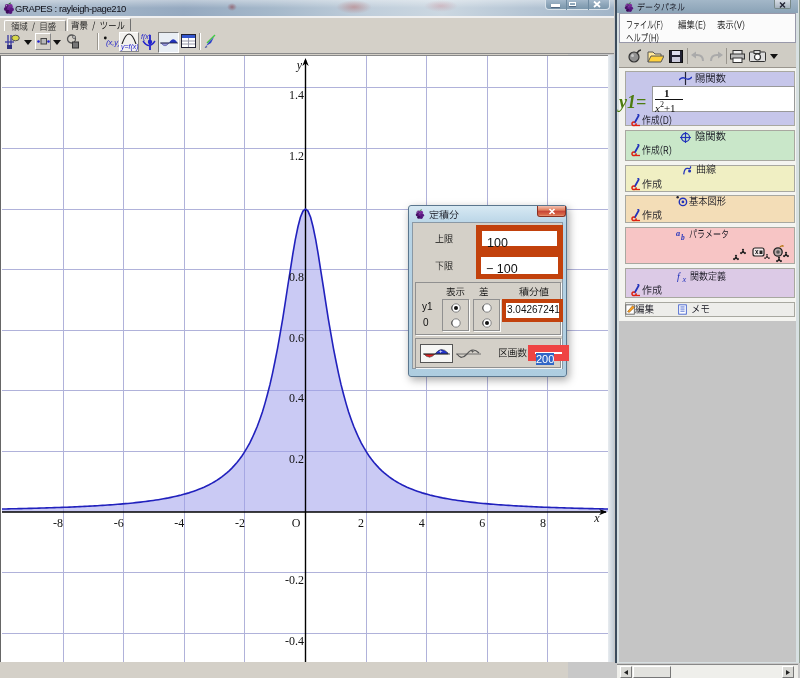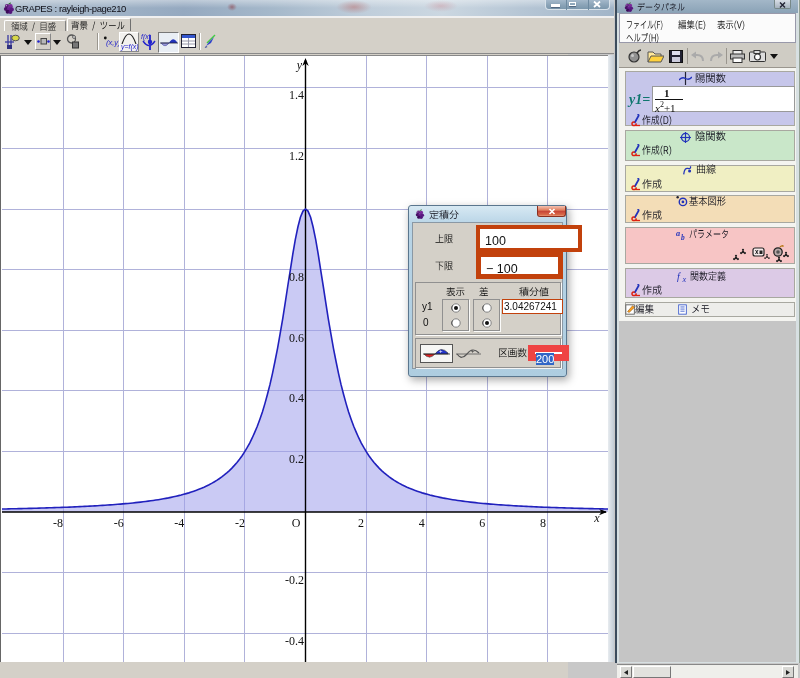--- a/index.html
+++ b/index.html
@@ -249,21 +249,21 @@
     <svg class="abs" style="left:62px;top:72px" width="13" height="13" viewBox="0 0 13 13">
       <line x1="6.5" y1="0" x2="6.5" y2="13" stroke="#223" stroke-width="1.2"></line>
       <path d="M0 8 Q3 4.5 6.5 6.5 Q10 8.5 13 5" stroke="#2233bb" stroke-width="1.3" fill="none"></path>
     </svg>
     <svg style="position:absolute;left:78.0px;top:71.5px" width="33" height="14" viewBox="0 -10.0 33 14">
       <g transform="scale(0.9841,1)">
         <path d="M10 -4.1H5.9Q5.7 -3.6 5.3 -3.3H9.7Q9.7 -2.3 9.7 -1.7Q9.7 -1.1 9.6 -0.5Q9.5 0.2 9.2 0.4Q8.9 0.7 8.2 0.7H7.4L7.2 0.1H8.1Q8.6 0.1 8.8 -0Q8.9 -0.1 9 -0.6Q9.1 -1.4 9.1 -2.8H8.5Q8 -1.6 7.1 -0.8Q6.2 0 4.9 0.7L4.6 0.2Q5.8 -0.4 6.6 -1.1Q7.4 -1.8 7.9 -2.8H6.7Q5.6 -1.1 3.4 -0.2L3.1 -0.7Q4.1 -1.1 4.8 -1.6Q5.6 -2.1 6.1 -2.8H4.8Q4.3 -2.4 3.7 -2.1L3.4 -2.5Q3.1 -2.1 2.5 -2.1H1.9L1.8 -2.8H2.2Q2.7 -2.8 2.9 -3Q3 -3.1 3 -3.6Q3 -4 2.7 -4.5Q2.3 -5 1.8 -5.5Q2.2 -6.1 2.5 -6.8Q2.8 -7.4 3 -7.9H1.5V0.8H0.8V-8.4H3.7V-7.9Q3.5 -7.4 3.2 -6.7Q2.9 -6.1 2.6 -5.6Q3.1 -5.1 3.4 -4.5Q3.6 -4 3.6 -3.4Q3.6 -3 3.4 -2.6Q4.7 -3.2 5.3 -4.1H4V-4.6H10ZM4.4 -8.4H9.5V-5.3H4.4ZM5 -7.1H8.8V-7.9H5ZM5 -5.8H8.8V-6.6H5Z M11.4 -8.4H15.2V-5.1H12V0.8H11.4ZM16.1 -8.4H20.1V-0Q20.1 0.3 20 0.5Q19.8 0.7 19.5 0.7H18.5L18.4 0.1L18.3 0.3Q17.2 -0.1 16.5 -0.5Q15.8 -1 15.7 -1.6H15.6Q15.5 -0.4 12.9 0.4L12.7 -0.1Q13.7 -0.5 14.4 -0.8Q15 -1.2 15.2 -1.7H12.8V-2.3H15.3V-3.2H13V-3.7H16.3Q16.8 -4.4 16.9 -4.9L17.5 -4.8Q17.3 -4.3 17 -3.7H18.5V-3.2H16V-2.3H18.7V-1.7H16.1Q16.3 -1.2 16.9 -0.9Q17.6 -0.6 18.5 -0.3L18.4 0.1H19.5V-5.1H16.1ZM12 -7H14.6V-7.9H12ZM16.7 -7H19.5V-7.9H16.7ZM12 -5.7H14.6V-6.5H12ZM16.7 -5.7H19.5V-6.5H16.7ZM14.4 -3.8Q14.2 -4.1 13.8 -4.7L14.4 -4.9Q14.8 -4.4 14.9 -4Z M31.1 0.2 30.8 0.8Q29.5 -0.3 28.6 -1.6Q27.6 -0.3 26.1 0.8L25.8 0.4L25.7 0.5Q25.1 0.1 24.3 -0.4Q23.4 0.4 21.9 0.8L21.6 0.3Q22.9 -0.1 23.7 -0.7Q22.9 -1.1 22 -1.6Q22.4 -2.1 22.7 -2.6H21.5V-3.2H23Q23.3 -3.9 23.5 -4.3L23.8 -4.2V-6.2H23.7Q23.7 -5.6 23.2 -5.1Q22.6 -4.6 21.8 -4.2L21.5 -4.7Q22.1 -5.1 22.7 -5.5Q23.3 -5.9 23.6 -6.3H21.5V-6.9H23.8V-8.7H24.4V-6.9H26.6V-6.3H24.4V-5.8H24.5L24.6 -6Q24.7 -6.1 24.7 -6.1Q24.8 -6.1 24.9 -6L25.9 -4.9Q26.6 -5.7 26.9 -6.7Q27.3 -7.7 27.5 -8.8L28.1 -8.7Q28 -7.9 27.7 -7.1H31V-6.5H30.3Q30.1 -4 29 -2.2Q29.8 -1 31.1 0.2ZM26.3 -8.3Q26.2 -8 25.9 -7.6Q25.7 -7.3 25.5 -7L25 -7.4Q25.2 -7.6 25.4 -8Q25.7 -8.3 25.8 -8.6ZM22.7 -7Q22.6 -7.3 22.4 -7.7Q22.1 -8 21.9 -8.3L22.4 -8.6Q22.6 -8.3 22.9 -8Q23.1 -7.6 23.2 -7.3ZM29.7 -6.5H27.6Q27.7 -5.4 28 -4.5Q28.2 -3.6 28.6 -2.8Q29.5 -4.3 29.7 -6.5ZM28.2 -2.2Q27.4 -3.7 27.1 -5.6Q26.7 -4.8 26.1 -4.2L25.8 -4.7L25.6 -4.4L24.5 -5.6Q24.4 -5.6 24.4 -5.5V-4.1H24Q23.9 -3.6 23.6 -3.2H26.6V-2.6H25.7Q25.4 -1.6 24.7 -0.8Q25.5 -0.4 26 -0Q27.4 -1 28.2 -2.2ZM23.4 -2.6Q23.2 -2.2 22.9 -1.8Q23.6 -1.4 24.2 -1.1Q24.7 -1.7 25 -2.6Z" fill="#15151f"></path>
       </g>
     </svg>
     <div class="abs" style="left:35px;top:86px;width:143px;height:26px;background:#fff;border:1px solid #999"></div>
-    <div class="txt" style="left:12px;top:92px;font-size:14px;color:#0f766e;font-family:'Liberation Serif',serif;font-style:italic;font-weight:bold">y1=</div>
+    <div class="txt" style="left:2px;top:92px;font-size:18px;color:#4d7c0f;font-family:'Liberation Serif',serif;font-style:italic;font-weight:bold">y1=</div>
     <div class="txt" style="left:47px;top:87px;font-size:11px;color:#111;font-weight:bold;font-family:'Liberation Serif',serif">1</div>
     <div class="abs" style="left:38px;top:98.5px;width:28px;height:1px;background:#111"></div>
     <div class="txt" style="left:38px;top:99.5px;font-size:11px;color:#111;font-weight:normal;font-family:'Liberation Serif',serif"><i>x</i><sup style="font-size:8px">2</sup>+1</div>
     <svg class="abs" style="left:12px;top:114px" width="13" height="13" viewBox="0 0 13 13">
       <path d="M8.5 1 Q10 0.4 9.5 2 L5.5 9" stroke="#2233bb" stroke-width="1.8" fill="none"></path>
       <path d="M5.8 8.2 Q3.2 7.6 3 9.6 Q2.8 11.6 5.4 11.4 Q8 11.2 6.8 9.4" stroke="#dd2211" stroke-width="1.5" fill="none"></path>
       <path d="M6.5 11.5 L11 11.5" stroke="#dd2211" stroke-width="1.3"></path>
     </svg>
     <svg style="position:absolute;left:24.5px;top:114.0px" width="32" height="14" viewBox="0 -10.0 32 14">
       <g transform="scale(0.8386,1)">
@@ -433,21 +433,21 @@
     <svg style="position:absolute;left:20.0px;top:3.0px" width="32" height="13" viewBox="0 -9.5 32 13">
       <g>
         <path d="M9.3 -0.3 9.2 0.3H5.8Q4.2 0.3 3.5 -0.3Q2.7 -0.8 2.5 -2.1H2.5Q2.4 -1.5 2.3 -1.1Q2.2 -0.7 1.8 -0.3Q1.5 0 0.9 0.5L0.5 -0.1Q1.2 -0.5 1.6 -0.9Q1.9 -1.4 2 -1.8Q2.2 -2.3 2.2 -3.1V-3.9H2.8V-3.1Q2.8 -1.9 3.3 -1.2Q3.8 -0.6 4.8 -0.4V-4.8H1.3V-5.2H0.7V-7.2H4.6V-8.3H5.2V-7.2H9.3V-5.2H8.7V-4.8H5.4V-3.1H8.7V-2.5H5.4V-0.3Q5.5 -0.3 5.8 -0.3ZM8.7 -6.7H1.3V-5.4H8.7Z M13.9 -6.6H16.3V-7.2H13.7V-7.7H16.3V-8.4H16.9V-7.7H19.5V-7.2H16.9V-6.6H19.3V-6.1H16.9V-5.4H19.6V-4.9H13.8V-5.4H16.3V-6.1H13.9ZM13.7 -2.3 13.3 -1.9 12.5 -3.6Q12.5 -3.6 12.4 -3.6Q12.4 -3.6 12.4 -3.6V0.8H11.9V-3.7H11.8Q11.8 -3.1 11.5 -2.5Q11.2 -1.8 10.7 -1.1L10.3 -1.6Q11 -2.5 11.4 -3.3Q11.7 -4.2 11.8 -5H10.4V-5.6H11.9V-7.1Q11.2 -6.9 10.6 -6.8L10.4 -7.4Q11.2 -7.5 12 -7.7Q12.8 -8 13.3 -8.3L13.6 -7.8Q13.1 -7.5 12.4 -7.3V-5.6H13.5V-5H12.4V-3.9H12.4L12.6 -4Q12.7 -4 12.7 -4Q12.8 -4 12.9 -3.9ZM19.1 -4.4V-0.6H14.1V-4.4ZM18.5 -3.9H14.7V-3.3H18.5ZM18.5 -2.8H14.7V-2.2H18.5ZM18.5 -1.8H14.7V-1.1H18.5ZM13.5 0.3Q14.2 0.2 14.7 -0Q15.3 -0.3 15.6 -0.5L16 -0.1Q15.6 0.2 15 0.4Q14.4 0.7 13.8 0.8ZM17.4 -0.5Q17.9 -0.4 18.5 -0.1Q19.1 0.1 19.6 0.3L19.4 0.8Q18.3 0.3 17.1 -0Z M24 -8.1Q23.4 -6.8 22.6 -5.8Q21.9 -4.8 20.8 -4L20.4 -4.5Q22.3 -5.9 23.4 -8.3ZM26.6 -8.3Q27.7 -5.9 29.7 -4.4L29.2 -3.9Q27.2 -5.5 26 -8.1ZM22.1 -4.2V-4.8H27.9Q27.9 -2 27.5 -0.7Q27.4 -0.2 27.2 0Q27 0.3 26.7 0.4Q26.4 0.5 26 0.5H24.9L24.7 -0.2H25.9Q26.4 -0.2 26.6 -0.3Q26.8 -0.5 26.9 -0.9Q27 -1.4 27.1 -2.3Q27.2 -3.1 27.2 -4.2H24.4Q24.4 -2.5 23.6 -1.3Q22.8 -0.1 21.2 0.6L20.8 0.1Q22.3 -0.7 23 -1.6Q23.7 -2.6 23.8 -4.2Z" fill="#14141e"></path>
       </g>
     </svg>
     <div class="abs" style="left:128px;top:0px;width:29px;height:11px;background:linear-gradient(to bottom,#f4c0b0 0%,#e08060 40%,#c84838 55%,#d86848 85%,#e89878 100%);border:1px solid #8a3020;border-top:none;border-radius:0 0 3px 3px"></div>
     <svg class="abs" style="left:139px;top:2px" width="8" height="7" viewBox="0 0 8 7">
       <path d="M1.5 1 L6.5 6 M6.5 1 L1.5 6" stroke="#fff" stroke-width="1.6"></path>
     </svg>
     <div class="abs" style="left:3px;top:16px;width:151px;height:147px;background:#d4d0c8;border:1px solid #8a98a4">
-      <div class="abs" style="left:63px;top:2px;width:106px;height:27px;background:#fff;border:4px solid #c2410c">
+      <div class="abs" style="left:63px;top:2px;width:87px;height:27px;background:#fff;border:6px solid #c2410c">
         <span class="txt" style="left:5px;top:5px;font-size:12.5px;color:#111">100</span>
       </div>
       <div class="abs" style="left:63px;top:29px;width:87px;height:27px;background:#fff;border:5px solid #c2410c">
         <span class="txt" style="left:5px;top:5px;font-size:12.5px;color:#111">− 100</span>
       </div>
       <svg style="position:absolute;left:22.0px;top:9.5px" width="20" height="13" viewBox="0 -9.5 20 13">
         <g transform="scale(0.9000,1)">
           <path d="M9.5 0.2H0.5V-0.4H4.4V-8.2H5.1V-5H9V-4.4H5.1V-0.4H9.5Z M13.8 -2.5Q13.8 -1.7 13.4 -1.4Q13.1 -1 12.6 -1H12L11.9 -1.7H12.4Q12.8 -1.7 13 -1.9Q13.1 -2.1 13.1 -2.6Q13.1 -3.6 11.9 -4.8Q12.3 -5.5 12.7 -6.2Q13 -7 13.2 -7.5H11.4V0.7H10.8V-8H13.8V-7.6Q13.7 -7 13.3 -6.2Q13 -5.4 12.7 -4.9Q13.2 -4.4 13.4 -3.8Q13.8 -3.2 13.8 -2.5ZM19.6 0.2 19.3 0.7Q18 -0.2 17.3 -1.3Q16.6 -2.4 16.4 -3.9H15.1V-0.1Q16.3 -0.4 17.2 -0.7L17.3 -0.1Q16.6 0.1 15.5 0.3Q14.5 0.6 13.6 0.7L13.5 0.1Q13.9 0.1 14.5 -0V-8H19.1V-3.9H17Q17.2 -2.8 17.6 -2Q18 -2.3 18.4 -2.7Q18.7 -3.1 19 -3.5L19.4 -3Q19.1 -2.7 18.7 -2.2Q18.3 -1.8 17.9 -1.5Q18.5 -0.6 19.6 0.2ZM18.5 -7.5H15.1V-6.3H18.5ZM18.5 -5.8H15.1V-4.4H18.5Z" fill="#111"></path>
         </g>
       </svg>
@@ -487,21 +487,21 @@
       </svg>
       <svg class="abs" style="left:69px;top:80px" width="10" height="10" viewBox="0 0 10 10">
         <circle cx="5" cy="5" r="4.2" fill="#fff" stroke="#808080" stroke-width="1"></circle>
         <path d="M1.5 7.5 A4.2 4.2 0 0 1 1.5 2.5" stroke="#555" fill="none"></path>
       </svg>
       <svg class="abs" style="left:69px;top:95px" width="10" height="10" viewBox="0 0 10 10">
         <circle cx="5" cy="5" r="4.2" fill="#fff" stroke="#808080" stroke-width="1"></circle>
         <path d="M1.5 7.5 A4.2 4.2 0 0 1 1.5 2.5" stroke="#555" fill="none"></path>
         <circle cx="5" cy="5" r="2" fill="#111"></circle>
       </svg>
-      <div class="abs" style="left:89px;top:76px;width:61px;height:15px;background:#fff;border:1px solid #c2410c">
+      <div class="abs" style="left:89px;top:76px;width:61px;height:23px;background:#fff;border:4px solid #c2410c">
         <span class="txt" style="left:1px;top:0.5px;font-size:10px;color:#111">3.04267241</span>
       </div>
       <div class="abs" style="left:2px;top:115px;width:146px;height:30px;border:1px solid #909090;box-shadow:1px 1px 0 rgba(255,255,255,.9)"></div>
       <div class="abs" style="left:7px;top:121px;width:33px;height:19px;background:#f6f6f4;border:1px solid #555"></div>
       <svg class="abs" style="left:10px;top:125px" width="27" height="12" viewBox="0 0 27 12">
         <path d="M1 6 Q6 12.5 12 6 Z" fill="#dd2222" stroke="#333" stroke-width=".6"></path>
         <path d="M12 6 Q18 -2.5 25 5 L25 6 Z" fill="#2233cc" stroke="#333" stroke-width=".6"></path>
         <line x1="0" y1="6" x2="27" y2="6" stroke="#222" stroke-width=".8"></line>
         <text x="4" y="10.5" font-size="6" fill="#fff">-</text>
         <text x="16" y="5" font-size="6" fill="#fff">+</text>

